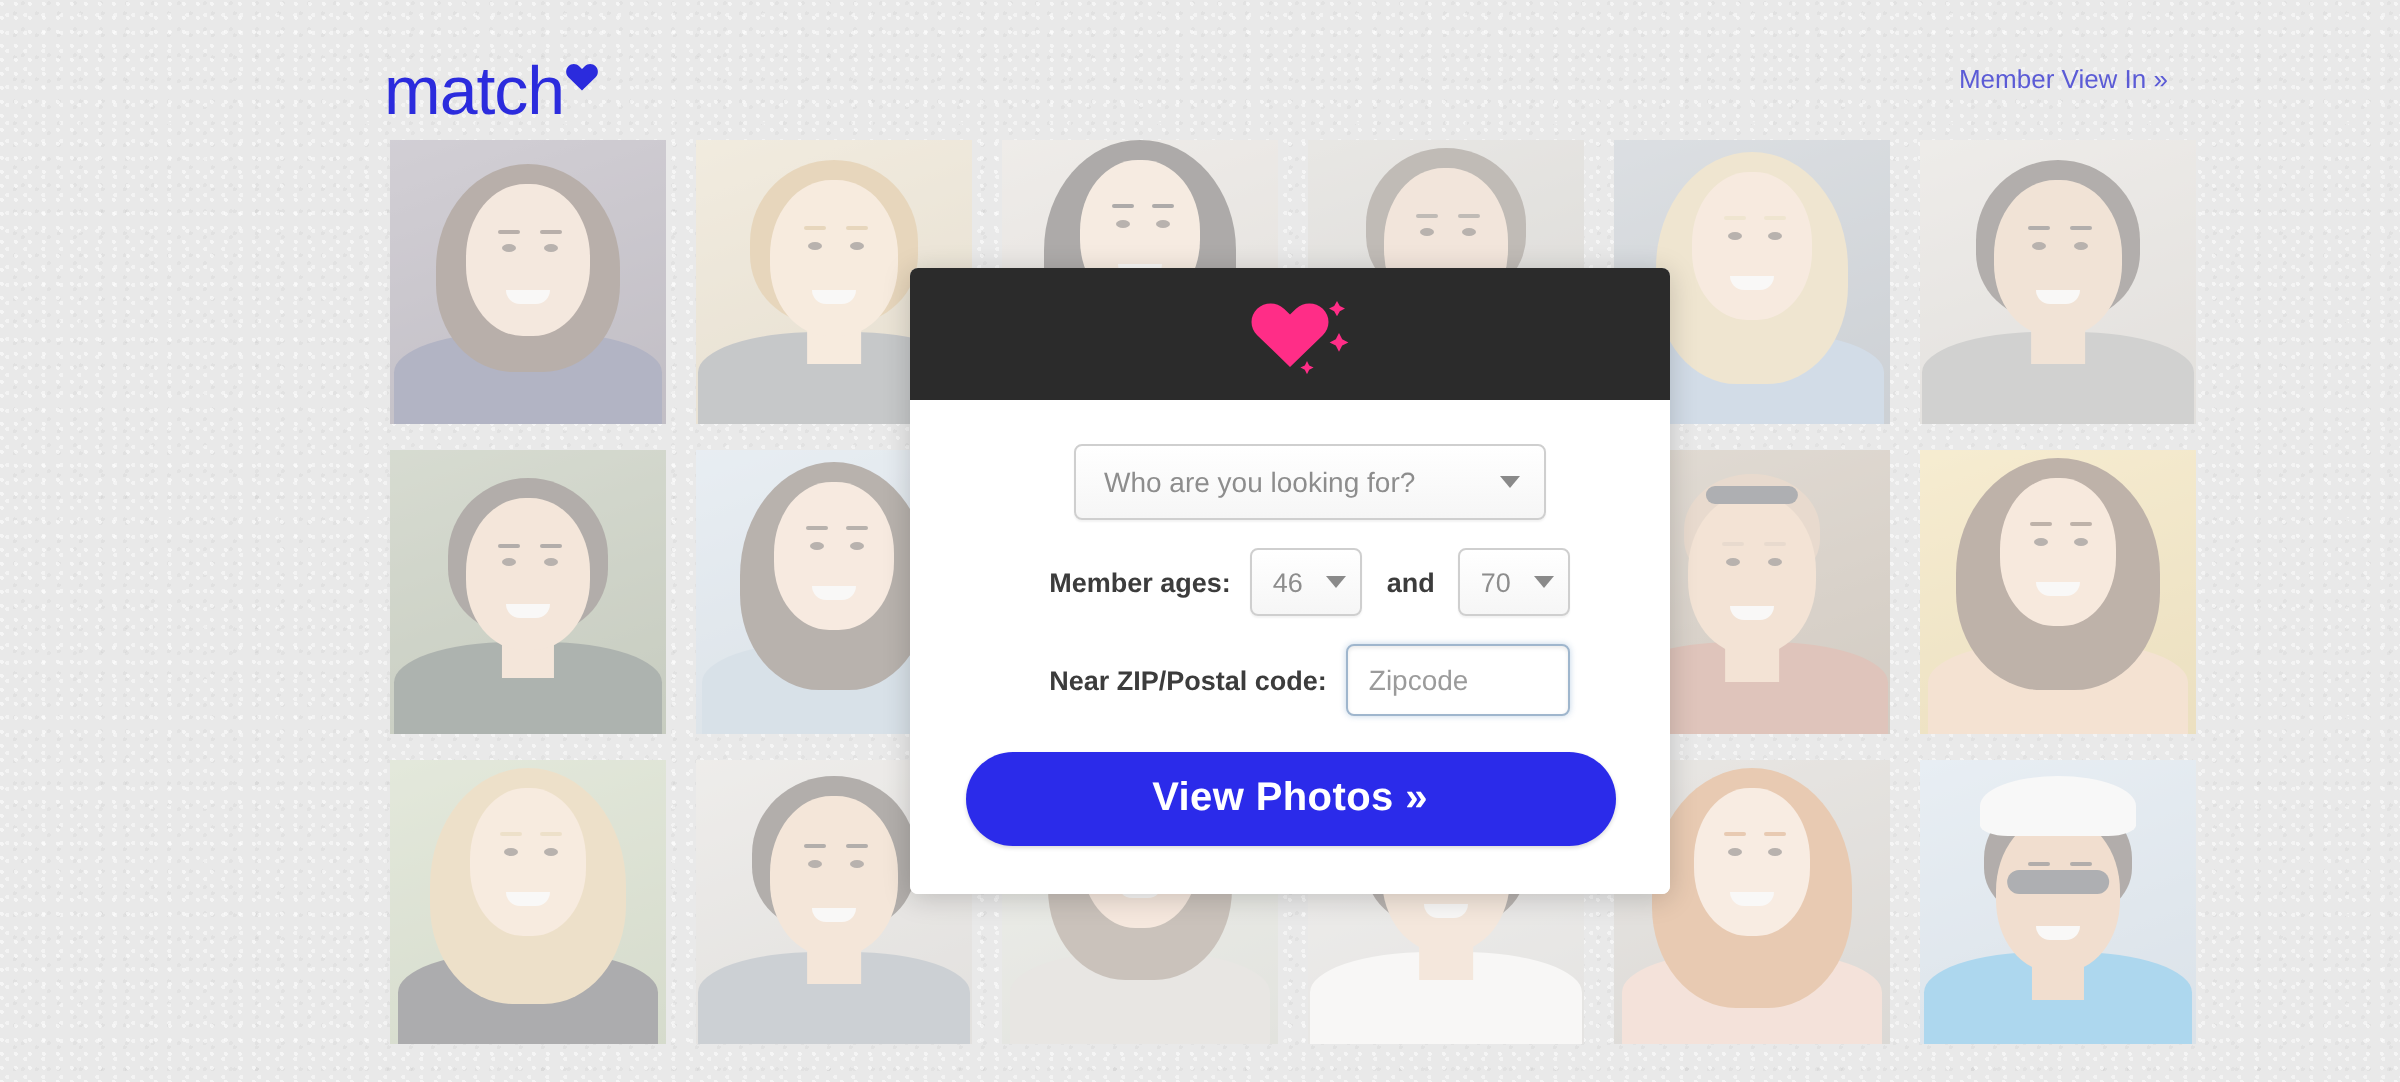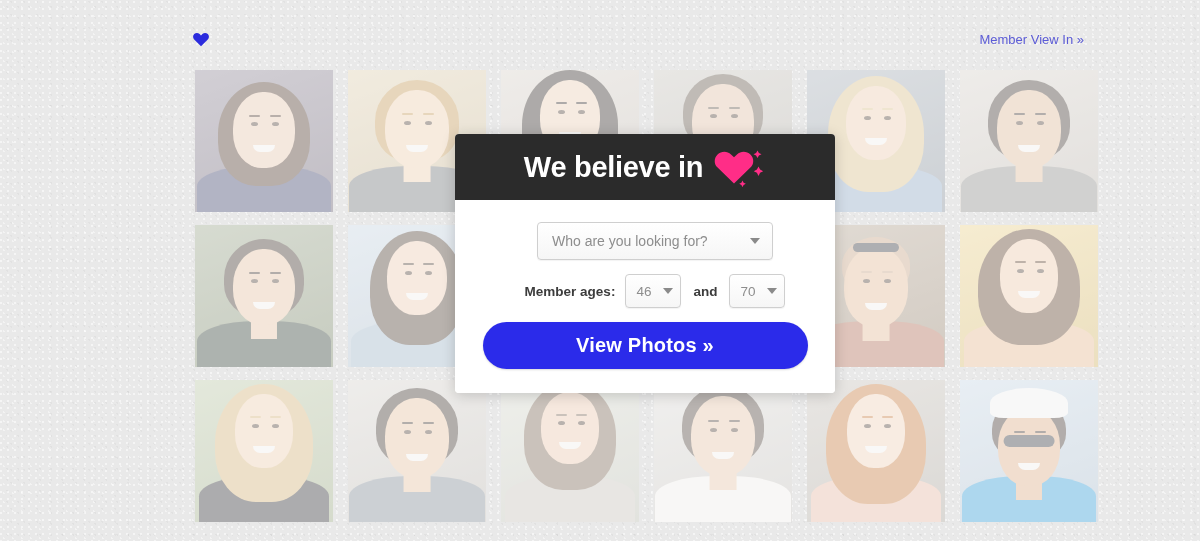--- a/index.html
+++ b/index.html
@@ -235,21 +235,21 @@
     cursor: pointer;
     box-shadow: 0 1px 2px rgba(0,0,0,0.15);
   }
 </style>
 </head>
 <body>
 
 <div id="page">
 
   <div class="logo">
-    <span class="logo-heart"><svg width="16" height="15" viewBox="0 0 16 15" aria-hidden="true">
+    <span>match</span><span class="logo-heart"><svg width="16" height="15" viewBox="0 0 16 15" aria-hidden="true">
           <path d="M8 14.2 1.2 7.6C-.3 6.1-.3 3.6 1.2 2.1c1.5-1.5 3.9-1.5 5.4 0L8 3.5l1.4-1.4c1.5-1.5 3.9-1.5 5.4 0 1.5 1.5 1.5 4 0 5.5L8 14.2z" fill="#2b2bdd"></path>
         </svg></span>
   </div>
 
   <a class="signin" href="#">Member View In »</a>
 
   <div class="grid">
       <div class="tile" title="smiling woman with brown hair and patterned scarf">
         <div class="photo">
           <div class="bg" style="background:#6e6478;"></div>
@@ -522,21 +522,20 @@
           <div class="cap" style="width:78px;height:30px;top:8px;"></div>
           <div class="shades" style="width:50.839999999999996px;top:54.52px;"></div>
         </div>
       </div>
     </div>
 
   <div class="modal">
 
     <div class="modal-header">
       <div class="headline">
-        <span>We believe in</span>
         <span class="heart-wrap">
           <svg width="54" height="40" viewBox="0 0 54 40" aria-hidden="true">
             <path d="M22 36.5 5.6 20.6C1.8 17 1.8 11 5.6 7.4c3.7-3.6 9.7-3.6 13.4 0L22 10.2l3-2.8c3.7-3.6 9.7-3.6 13.4 0 3.8 3.6 3.8 9.6 0 13.2L22 36.5z" fill="#ff2d87"></path>
             <path d="M45.5 3.5 46.9 6l2.6 1.3-2.6 1.3-1.4 2.5-1.4-2.5L41.5 7.3 44.1 6z" fill="#ff2d87"></path>
             <path d="M46.5 19.5 48.1 22.6 51.2 24.2 48.1 25.8 46.5 28.9 44.9 25.8 41.8 24.2 44.9 22.6z" fill="#ff2d87"></path>
             <path d="M30.5 33.5 31.6 35.7 33.8 36.8 31.6 37.9 30.5 40.1 29.4 37.9 27.2 36.8 29.4 35.7z" fill="#ff2d87"></path>
           </svg>
         </span>
       </div>
     </div>
@@ -556,20 +555,24 @@
           <span>46</span>
           <span class="caret"></span>
         </div>
         <span class="and-label">and</span>
         <div class="select age">
           <span>70</span>
           <span class="caret"></span>
         </div>
       </div>
 
+      <div class="row zip">
+        <span class="field-label">Near ZIP/Postal code:</span>
+        <input class="zip-input" type="text" placeholder="Zipcode" style="">
+      </div>
 
       <div class="cta-wrap">
         <button class="cta">View Photos »</button>
       </div>
 
     </div>
   </div>
 </div>
 
 </body></html>

